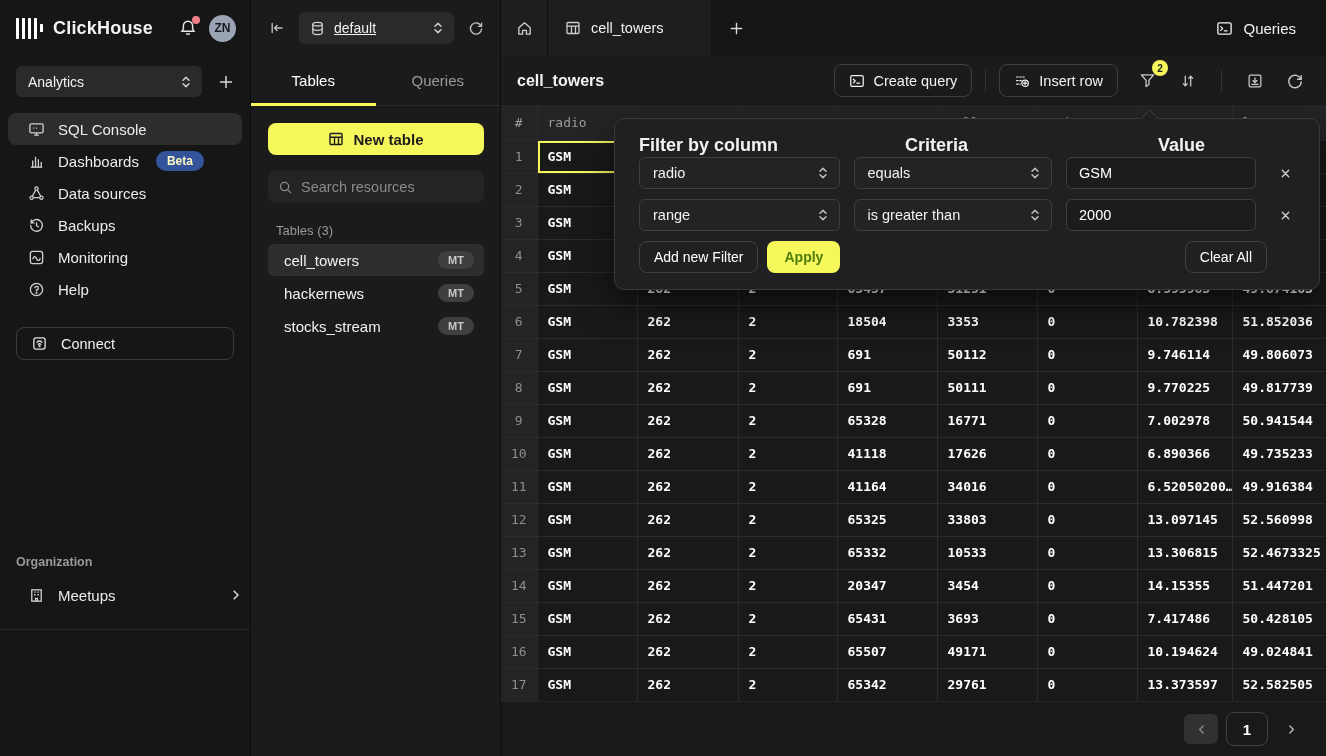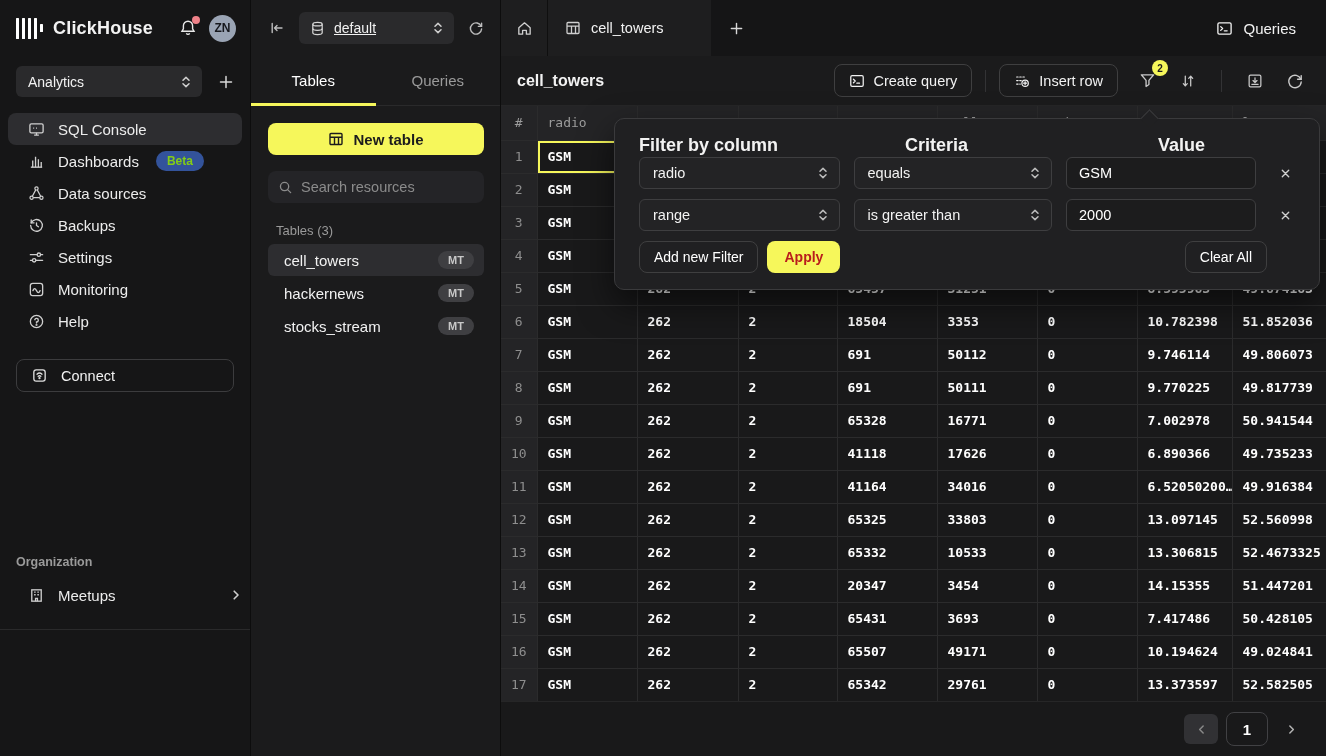--- a/index.html
+++ b/index.html
@@ -35,21 +35,21 @@
   .ws-row{display:flex;align-items:center;padding:10px 14px 0 16px;gap:14px;}
   .ws-select{flex:1;height:31px;background:#2a2a2c;border-radius:6px;display:flex;align-items:center;
     padding:0 10px 0 12px;font-size:14px;cursor:pointer;}
   .ws-select span{flex:1;}
   .plus-btn{color:#d8d8d8;cursor:pointer;padding:2px;}
   .nav{padding:16px 8px 0 8px;}
   .nav-item{display:flex;align-items:center;height:32px;padding:0 8px 0 20px;border-radius:8px;
     gap:13px;color:#ececec;font-size:15px;cursor:pointer;}
   .nav-item .ico{color:#cfcfcf;width:17px;display:flex;justify-content:center;}
   .nav-item.active{background:#2d2d30;}
-  .badge-beta{margin-left:4px;background:var(--beta,#33539b);color:#84cc16;font-size:12px;font-weight:600;
+  .badge-beta{margin-left:4px;background:var(--beta,#33539b);color:#fef9c3;font-size:12px;font-weight:600;
     padding:3px 11px;border-radius:11px;}
   .connect-btn{margin:22px 16px 0 16px;height:33px;border:1px solid #3c3c3e;border-radius:8px;
     display:flex;align-items:center;gap:13px;padding:0 14px;font-size:14.5px;cursor:pointer;}
   .org-label{padding:0 16px;margin-top:0;position:absolute;top:555px;left:0;font-size:12.5px;color:var(--muted);font-weight:600;}
   .org-item{position:absolute;top:579px;left:8px;right:0;}
   .side-divider{position:absolute;left:0;right:0;top:629px;height:1px;background:#2a2a2b;}
   .side-bottom{position:absolute;left:8px;right:8px;top:650px;}
   .status-dot{width:7px;height:7px;border-radius:50%;background:var(--ok,#7de2a8);margin:0 5px;}
   .chev-right{margin-left:auto;color:#cfcfcf;}
 
@@ -134,21 +134,21 @@
     display:flex;align-items:center;padding:0 10px 0 13px;font-size:14.5px;cursor:pointer;}
   .pp-select span{flex:1;}
   .pp-sel-col{width:201px;margin-right:14px;}
   .pp-sel-crit{width:199px;margin-right:14px;}
   .pp-input{width:190px;height:32px;border:1px solid var(--border);background:#1c1c1d;border-radius:6px;
     color:#fff;font-size:14.5px;padding:0 12px;outline:0;font-family:"Liberation Sans",sans-serif;}
   .pp-x{margin-left:20px;color:#cfcfcf;cursor:pointer;padding:4px;}
   .pp-actions{display:flex;align-items:center;margin-top:2px;}
   .pp-btn{height:32px;border:1px solid #3f3f40;border-radius:8px;background:transparent;color:#fff;
     font-size:14px;padding:0 14px;cursor:pointer;font-family:"Liberation Sans",sans-serif;}
-  .pp-apply{height:32px;border:0;border-radius:8px;background:var(--accent);color:#b91c1c;
+  .pp-apply{height:32px;border:0;border-radius:8px;background:var(--accent);color:#4d7c0f;
     font-size:14px;font-weight:600;padding:0 17px;margin-left:9px;cursor:pointer;font-family:"Liberation Sans",sans-serif;}
   .pp-clear{margin-left:auto;margin-right:28px;}
   .mono-chev{color:#bdbdbd;}
 </style>
 </head>
 <body>
 
 <div class="app">
 
   <div class="sidebar">
@@ -219,30 +219,20 @@
       </div>
       <div class="nav-item">
         <span class="ico">
           <svg width="17" height="17" viewBox="0 0 18 18" fill="none" stroke="currentColor" stroke-width="1.4" stroke-linecap="round">
               <path d="M3.4 6.2A6.2 6.2 0 1 1 2.8 9"></path>
               <path d="M3.4 3.2v3h3"></path>
               <path d="M9 6.2V9l2 1.4"></path>
             </svg>
         </span>
         <span>Backups</span>
-      </div>
-      <div class="nav-item">
-        <span class="ico">
-          <svg width="17" height="17" viewBox="0 0 18 18" fill="none" stroke="currentColor" stroke-width="1.4" stroke-linecap="round">
-              <path d="M2.5 6h13M2.5 12h13"></path>
-              <circle cx="11.5" cy="6" r="1.8" fill="#161617"></circle>
-              <circle cx="6.5" cy="12" r="1.8" fill="#161617"></circle>
-            </svg>
-        </span>
-        <span>Settings</span>
       </div>
       <div class="nav-item">
         <span class="ico">
           <svg width="17" height="17" viewBox="0 0 18 18" fill="none" stroke="currentColor" stroke-width="1.4" stroke-linecap="round" stroke-linejoin="round">
               <rect x="2.5" y="2.5" width="13" height="13" rx="2.5"></rect>
               <path d="M5.2 10.2c1.2-2.8 2.4-2.8 3.8 0s2.6 2.8 3.8 0"></path>
             </svg>
         </span>
         <span>Monitoring</span>
       </div>

